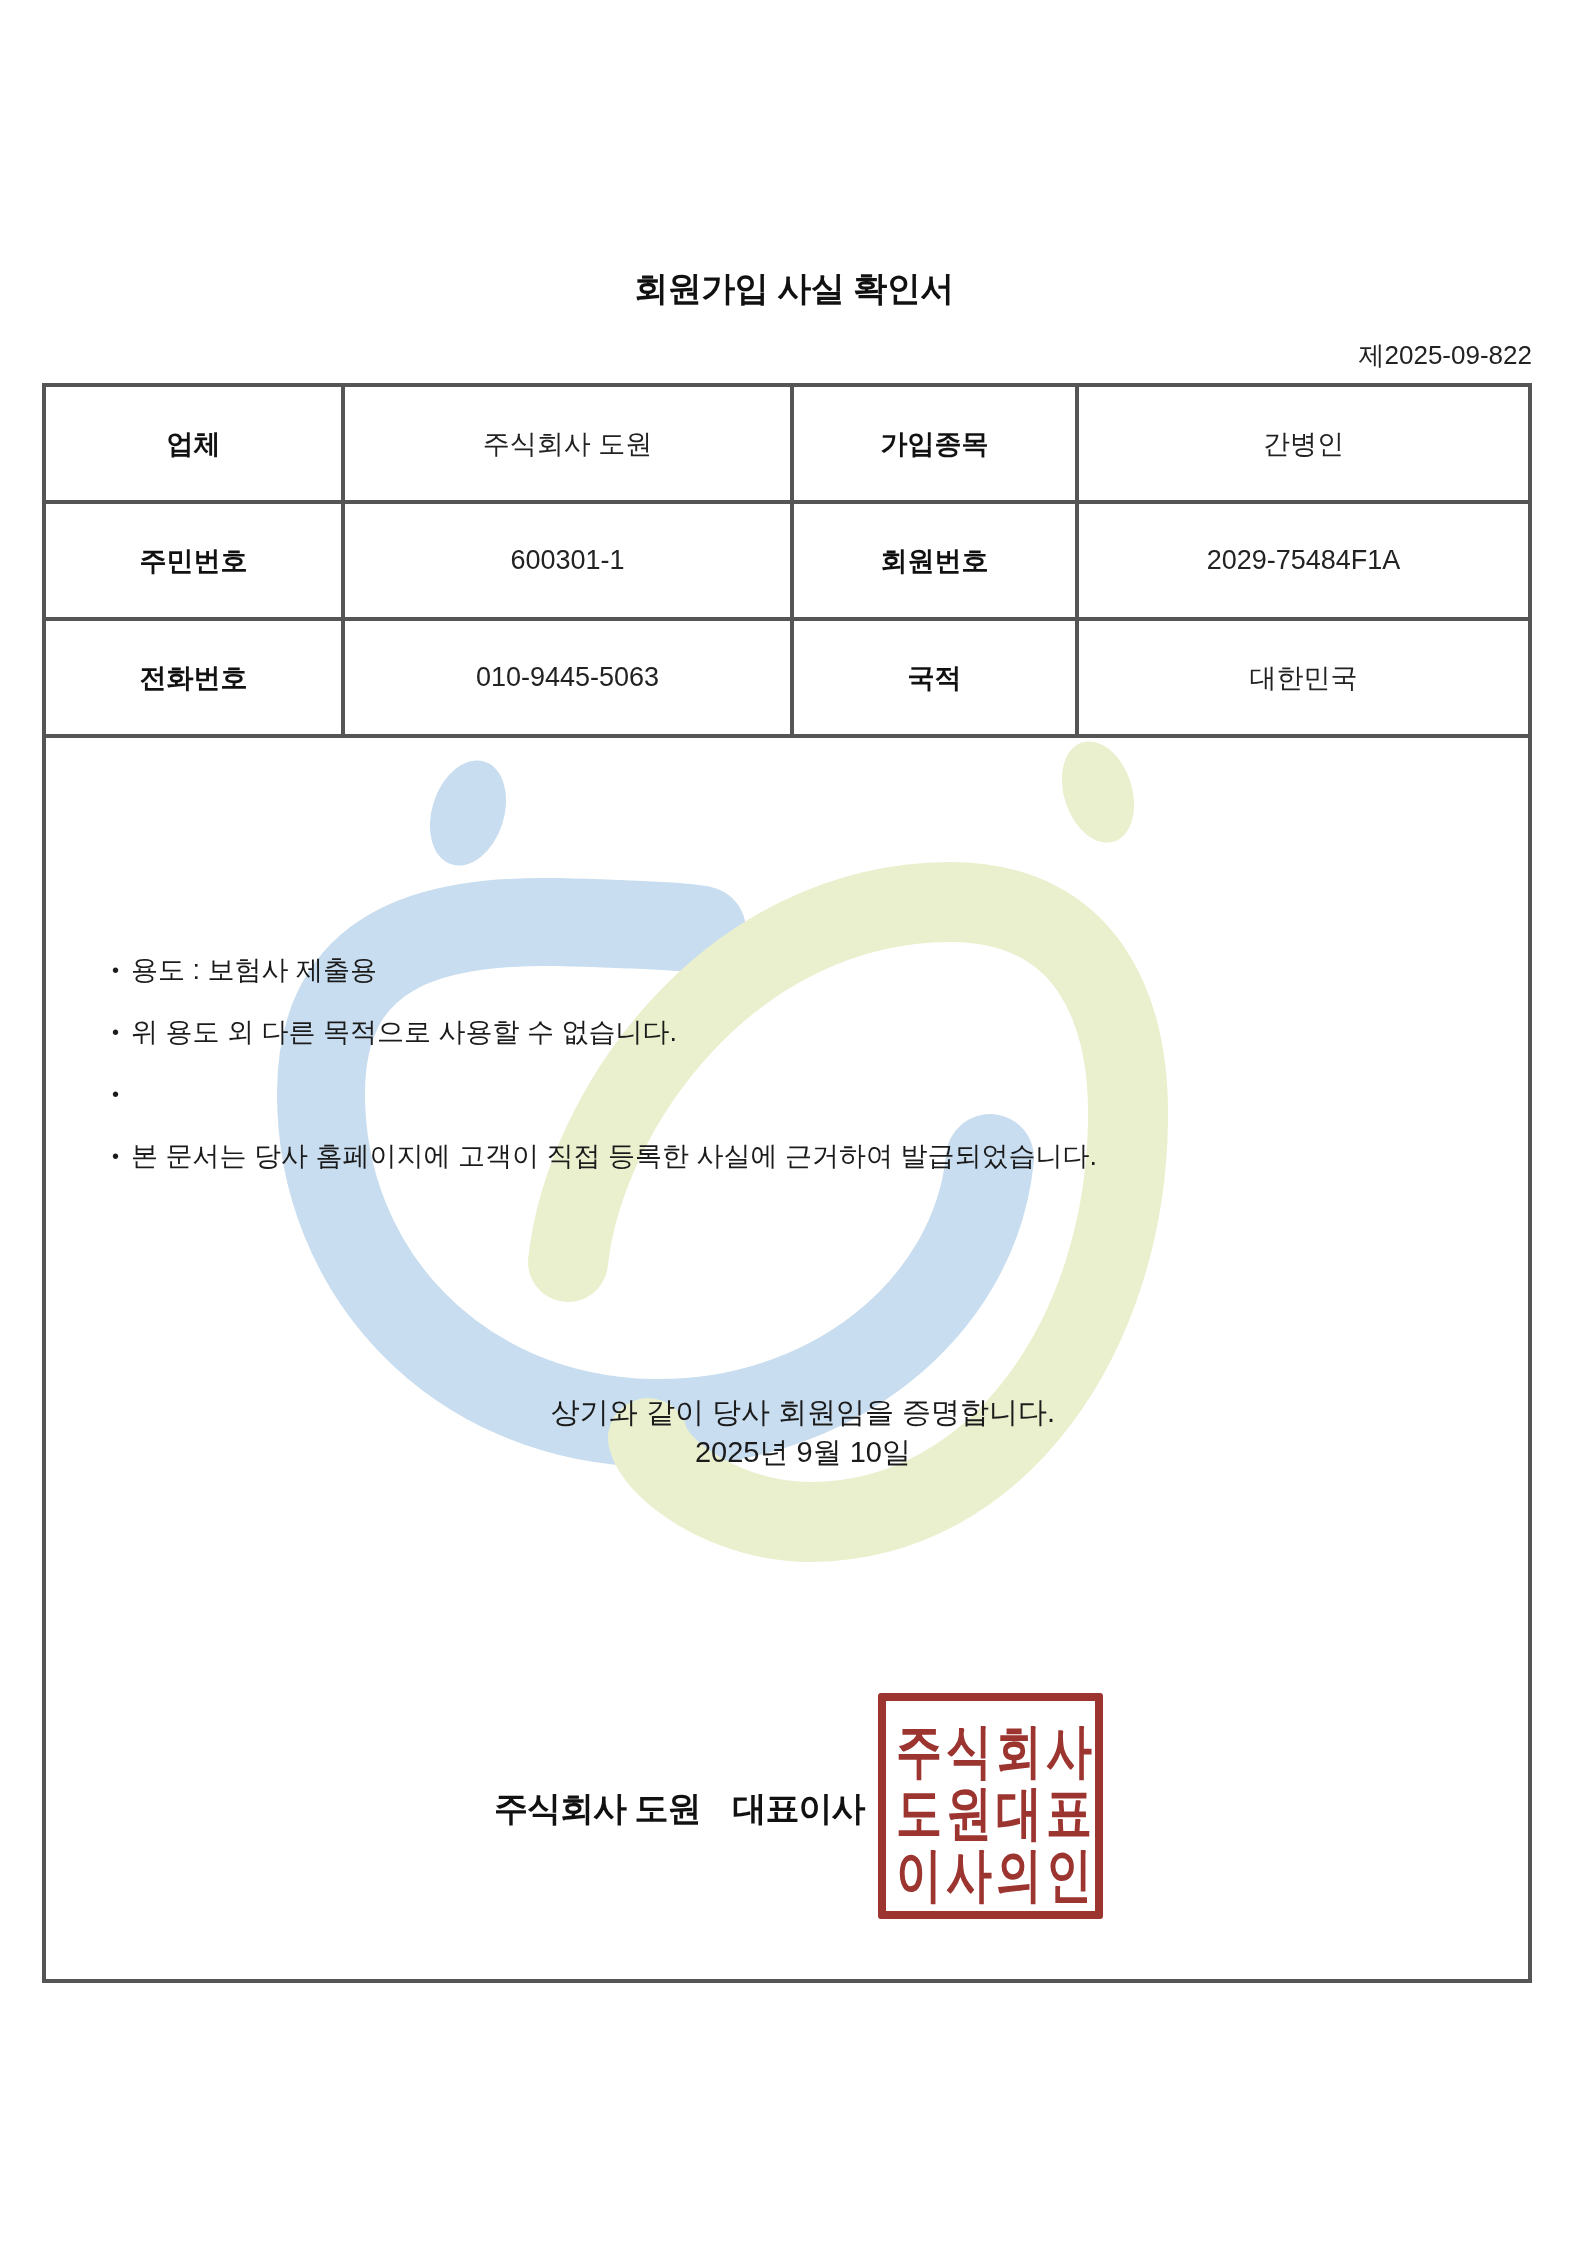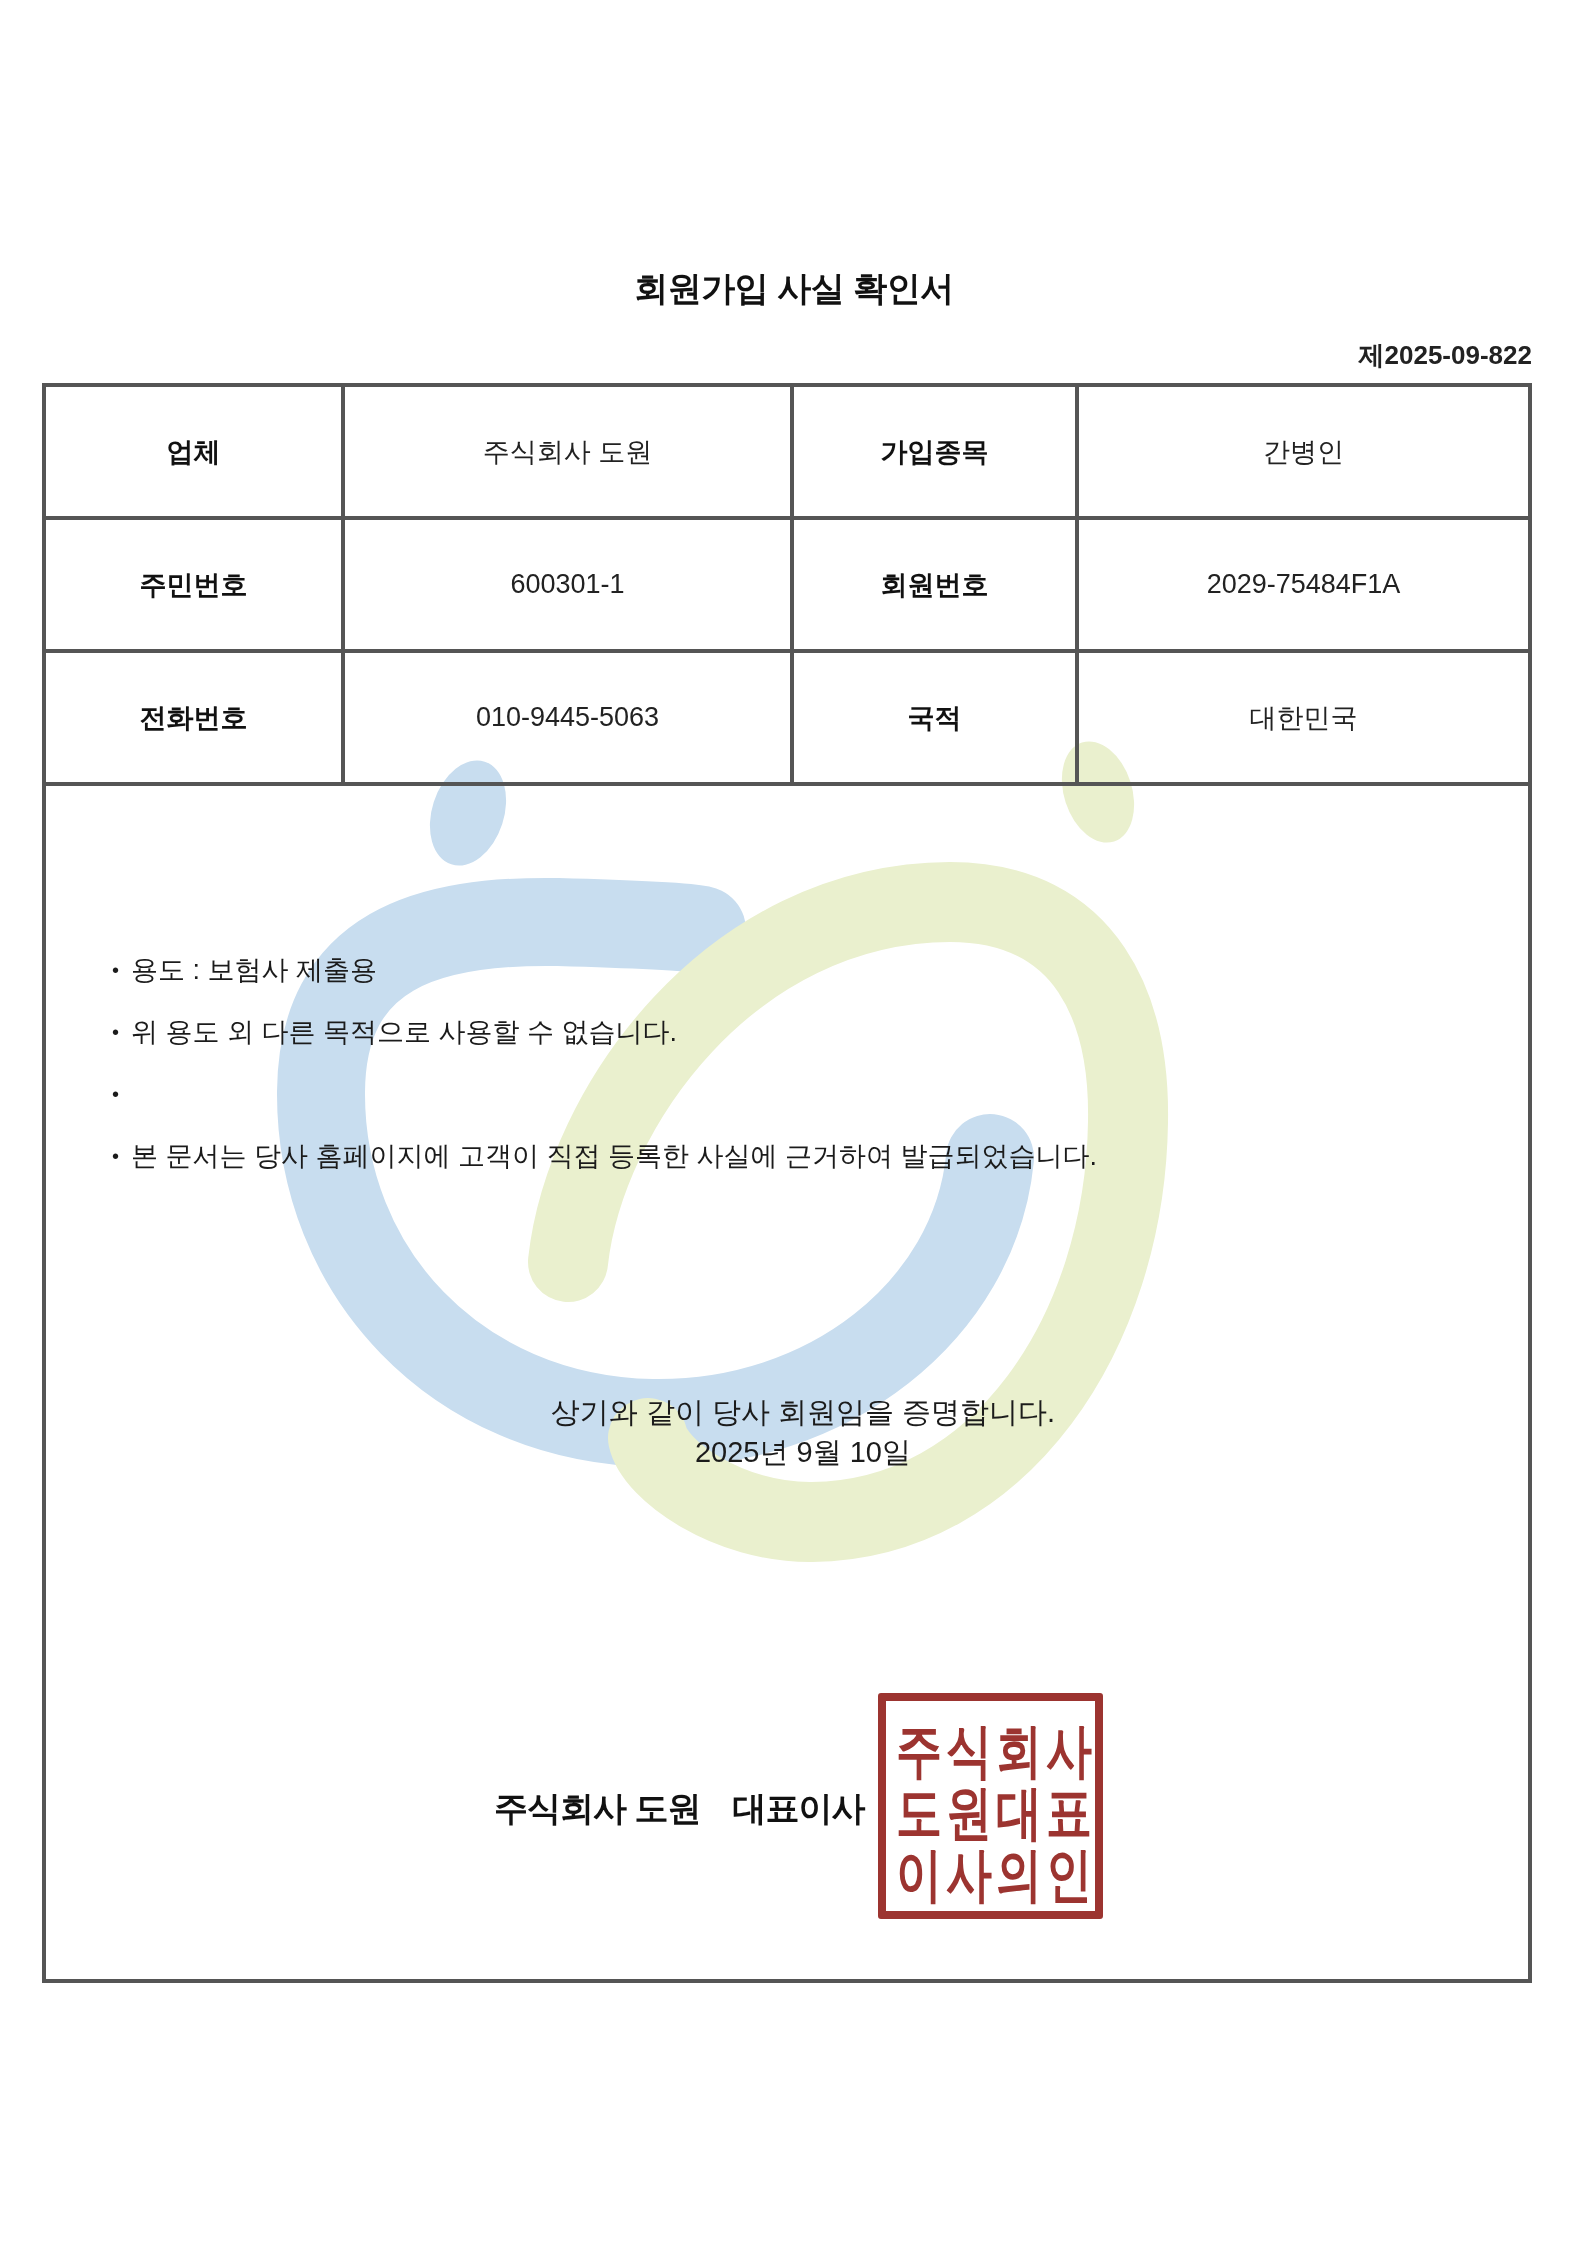--- a/index.html
+++ b/index.html
@@ -9,31 +9,31 @@
   }
   .watermark{position:absolute;left:0;top:0;z-index:0;pointer-events:none;}
   .layer{position:absolute;left:0;top:0;width:100%;height:100%;z-index:1;}
 
   .doc-title{
     position:absolute;top:266px;left:0;width:100%;
     text-align:center;font-size:34px;font-weight:700;letter-spacing:-0.5px;color:#111;
   }
   .doc-number{
     position:absolute;top:338px;right:56px;
-    font-size:26px;font-weight:700;color:#222;
+    font-size:26px;font-weight:400;color:#222;
   }
   .outer-box{
     position:absolute;left:42px;top:383px;width:1482px;height:1592px;
     border:4px solid #555;background:transparent;
   }
   table.info{
     border-collapse:collapse;table-layout:fixed;width:100%;
   }
   table.info td{
-    border:4px solid #555;height:113px;padding:8px;
+    border:4px solid #555;height:113px;padding:0;
     text-align:center;vertical-align:middle;font-size:27px;background:transparent;
   }
   table.info tr td:first-child{border-left:none;}
   table.info tr td:last-child{border-right:none;}
   table.info tr:first-child td{border-top:none;}
   td.lbl{font-weight:700;color:#111;}
   td.val{font-weight:400;color:#222;}
   col.c-lbl1{width:297px;} col.c-val1{width:449px;}
   col.c-lbl2{width:285px;} col.c-val2{width:451px;}
 

